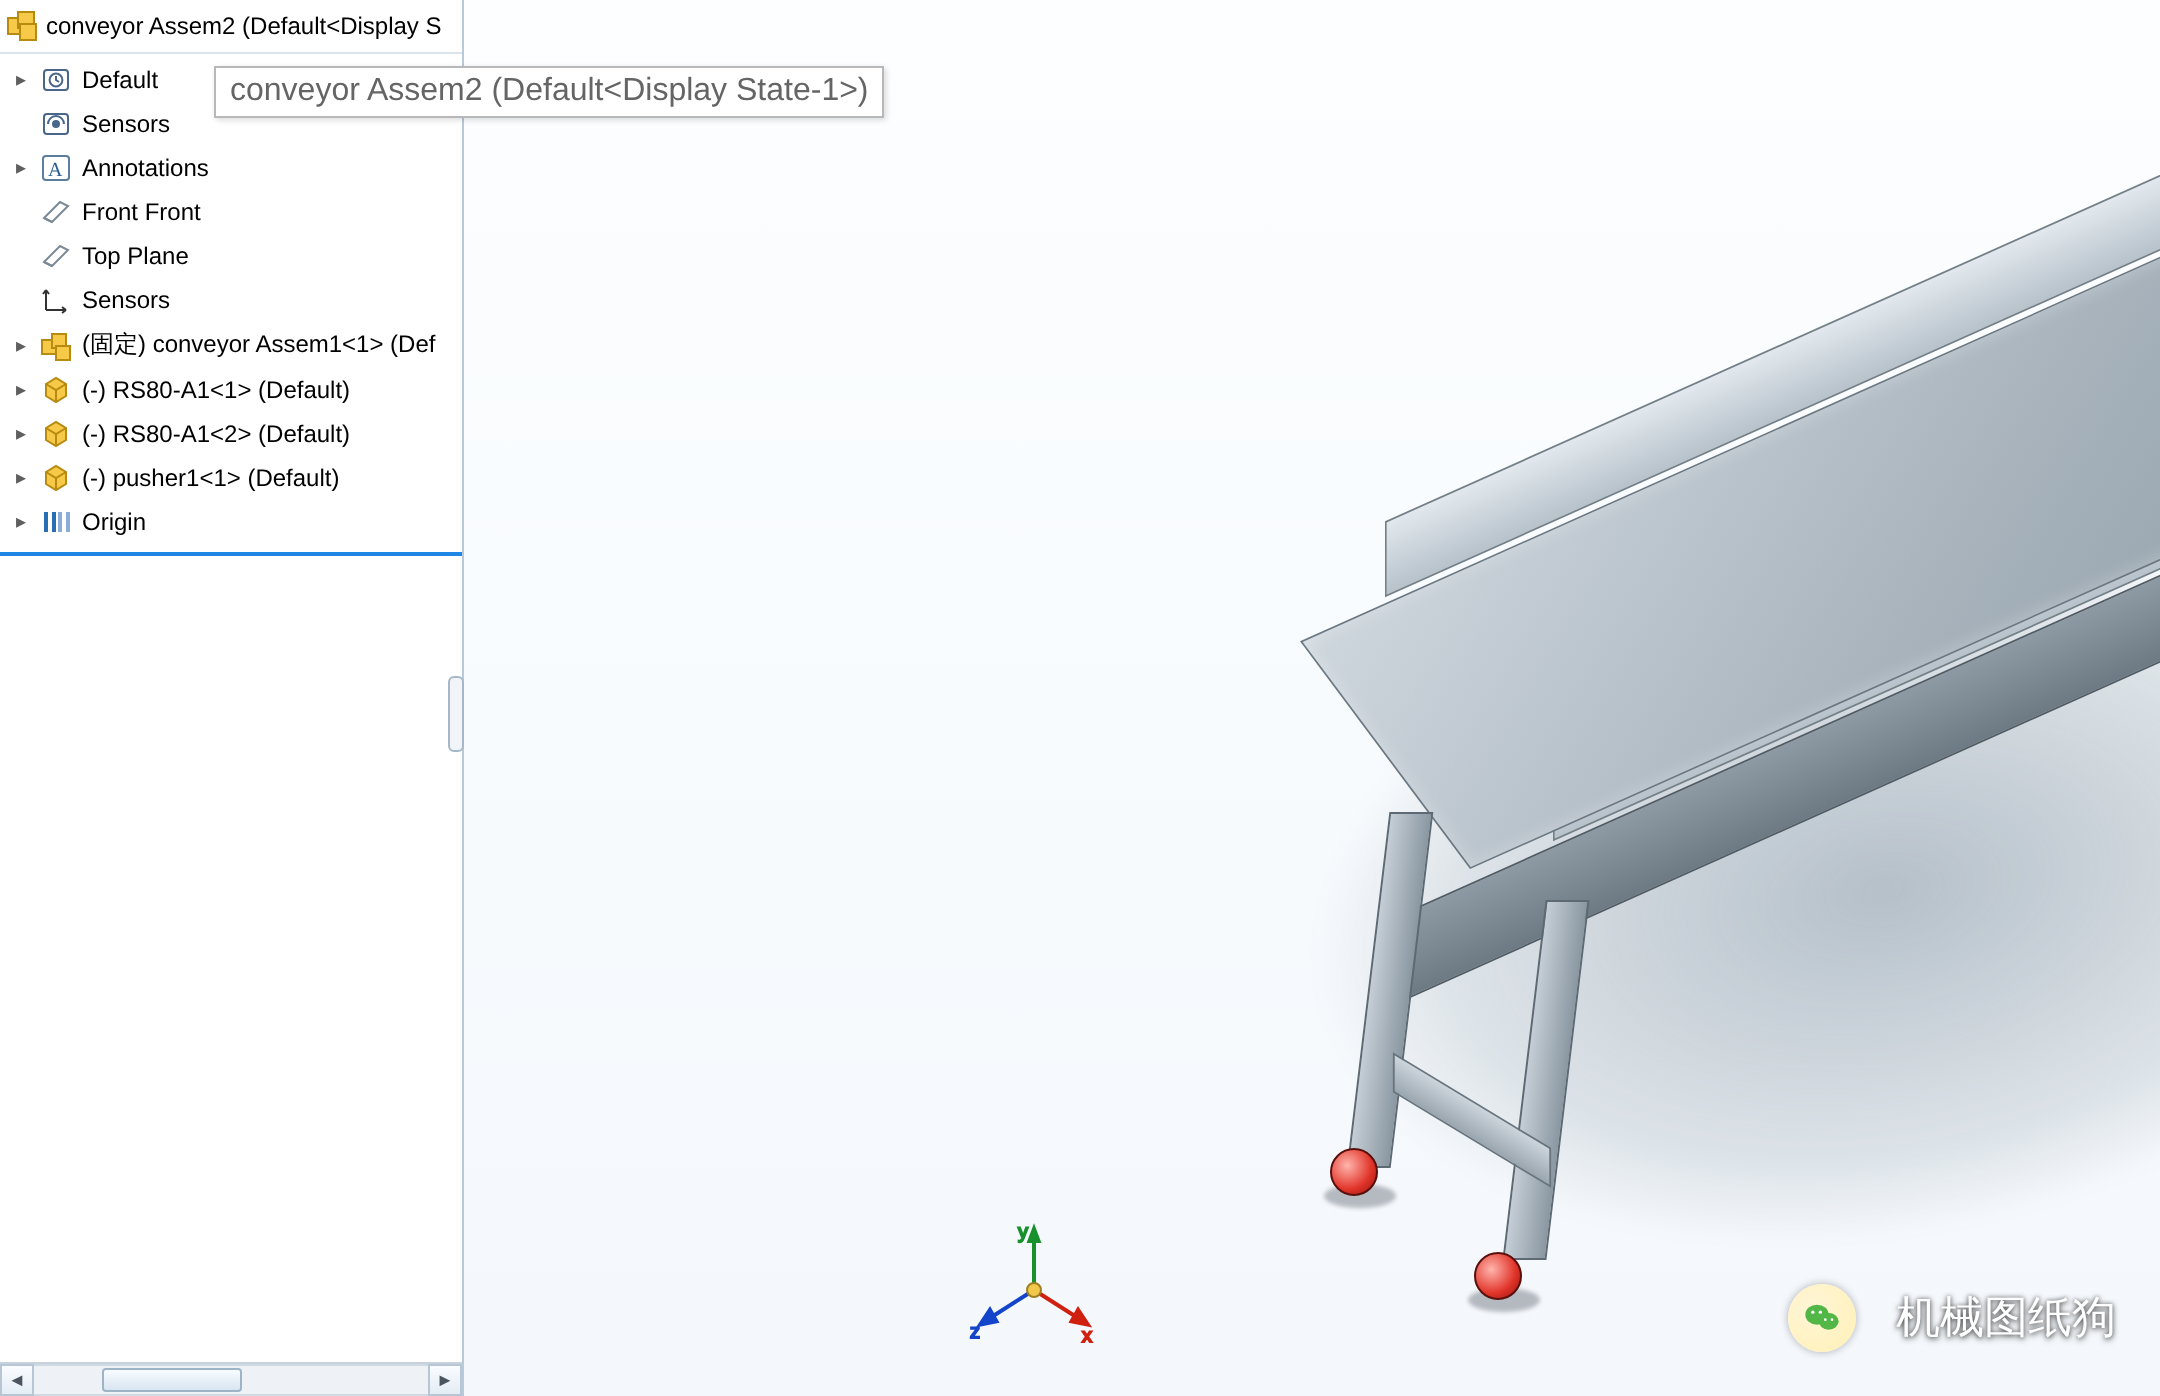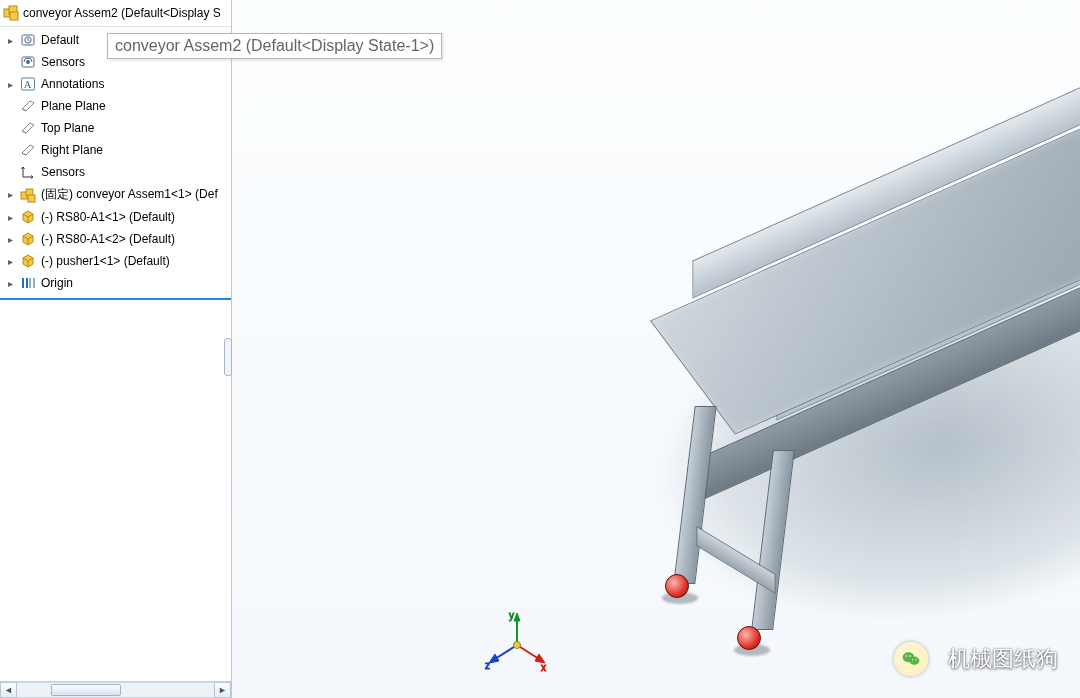--- a/index.html
+++ b/index.html
@@ -293,41 +293,31 @@
             <span>Annotations</span>
           </div>
           <div class="tree-item">
             <span class="expander hidden">▸</span>
             <span class="icon">
               <svg viewBox="0 0 16 16">
                 <path d="M2 11 L10 3 L14 5 L6 13 Z" fill="#fff" stroke="#7c8a96"></path>
                 <path d="M2 11 L6 13" stroke="#7c8a96"></path>
               </svg>
             </span>
-            <span>Plane Plane</span>
+            <span>Front Front</span>
           </div>
           <div class="tree-item">
             <span class="expander hidden">▸</span>
             <span class="icon">
               <svg viewBox="0 0 16 16">
                 <path d="M2 11 L10 3 L14 5 L6 13 Z" fill="#fff" stroke="#7c8a96"></path>
                 <path d="M2 11 L6 13" stroke="#7c8a96"></path>
               </svg>
             </span>
             <span>Top Plane</span>
-          </div>
-          <div class="tree-item">
-            <span class="expander hidden">▸</span>
-            <span class="icon">
-              <svg viewBox="0 0 16 16">
-                <path d="M2 11 L10 3 L14 5 L6 13 Z" fill="#fff" stroke="#7c8a96"></path>
-                <path d="M2 11 L6 13" stroke="#7c8a96"></path>
-              </svg>
-            </span>
-            <span>Right Plane</span>
           </div>
           <div class="tree-item">
             <span class="expander hidden">▸</span>
             <span class="icon">
               <svg viewBox="0 0 16 16">
                 <path d="M3 13 V3" stroke="#333"></path>
                 <path d="M3 13 H13" stroke="#333"></path>
                 <path d="M3 3 l-1.5 2 M3 3 l1.5 2 M13 13 l-2 -1.5 M13 13 l-2 1.5" stroke="#333"></path>
               </svg>
             </span>

